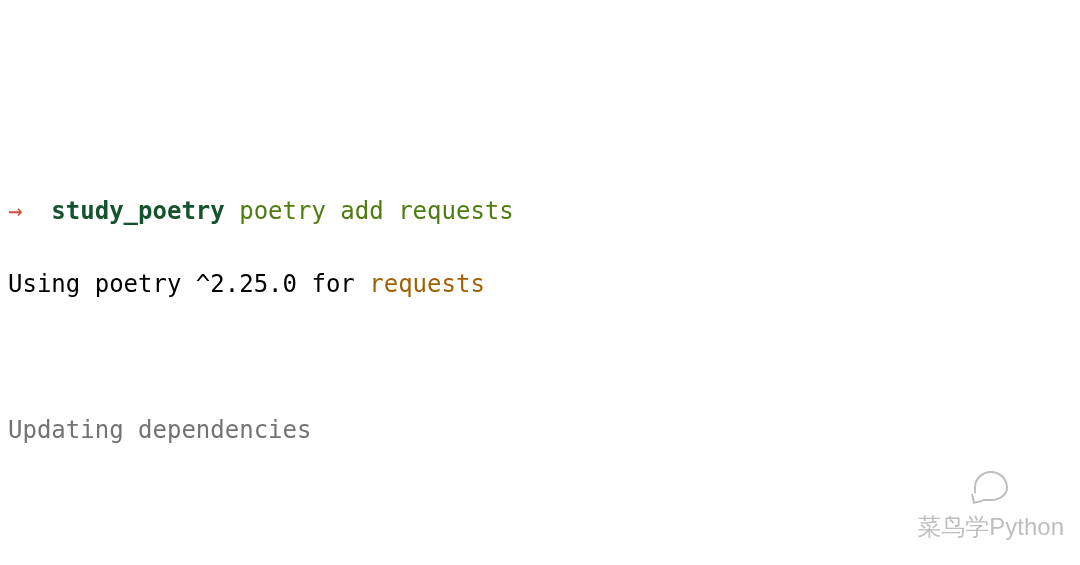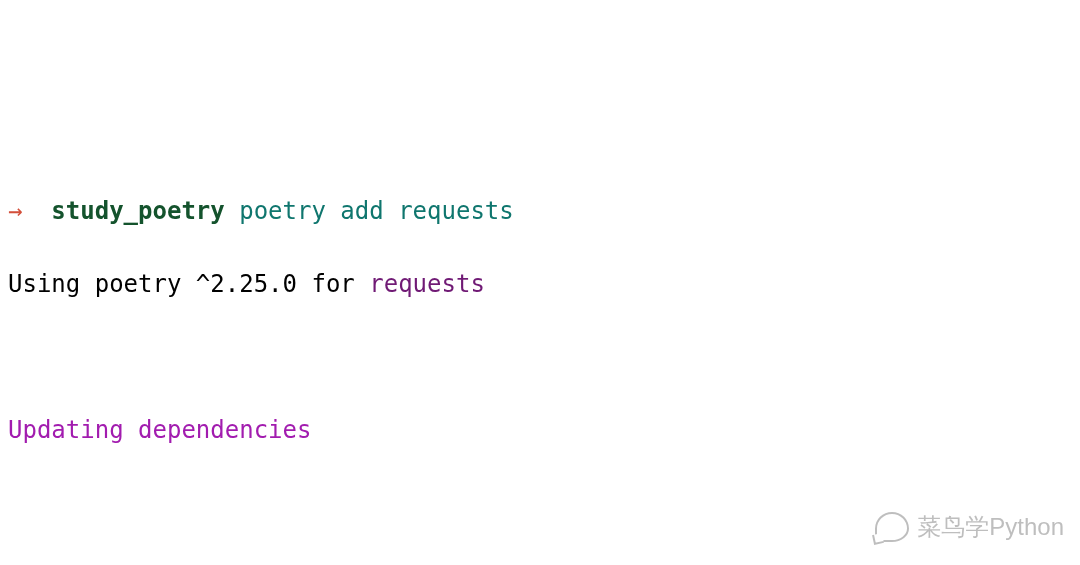--- a/index.html
+++ b/index.html
@@ -12,36 +12,37 @@
       line-height: 36.5px;
       color: #000000;
       white-space: pre;
       padding: 10px 8px 0 8px;
       position: relative;
       overflow: hidden;
     }
     .line { display: block; }
     .arrow { color: #d34f3a; }
     .dir { color: #14532d; font-weight: bold; }
-    .cmd { color: #0f766e; }
+    .cmd { color: #4d7c0f; }
     .bold { font-weight: normal; text-align: center; }
-    .cyan { color: #701a75; }
-    .blue { color: #a21caf; }
+    .cyan { color: #a16207; }
+    .blue { color: #737373; }
     .black { color: #000000; }
     .watermark {
       position: absolute;
       right: 16px;
       bottom: 20px;
       display: flex;
       align-items: center;
       gap: 8px;
       color: rgba(100,100,100,0.42);
       font-family: sans-serif;
       font-size: 24px;
       pointer-events: none;
+      flex-direction: column;
     }
     .watermark .bubble {
       width: 34px;
       height: 30px;
       border: 2.5px solid rgba(100,100,100,0.42);
       border-radius: 50% 50% 50% 6px / 55% 55% 45% 8px;
       position: relative;
     }
     .watermark .bubble::after{
       content:"";

